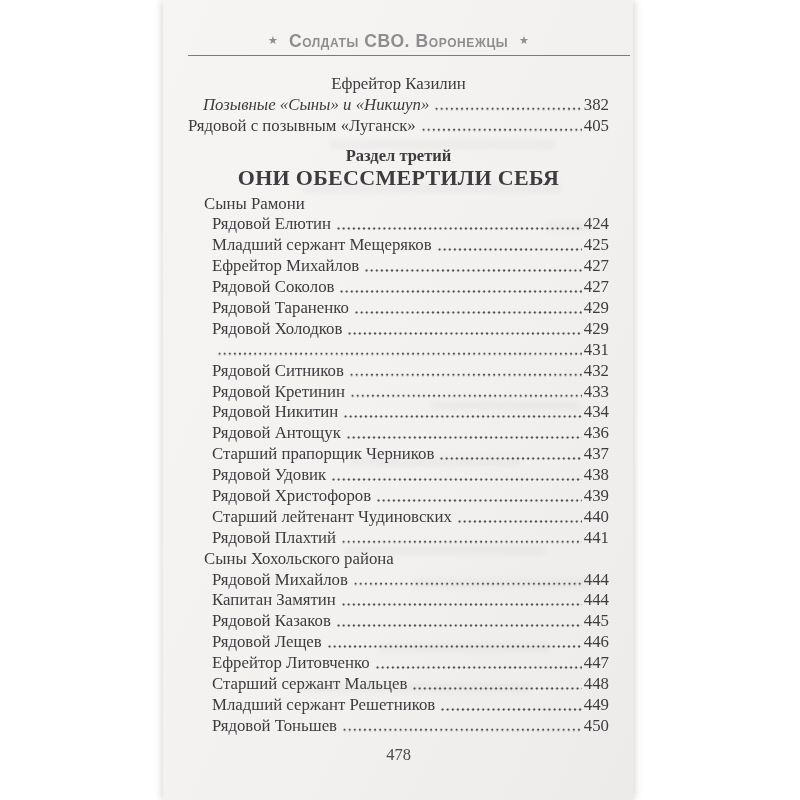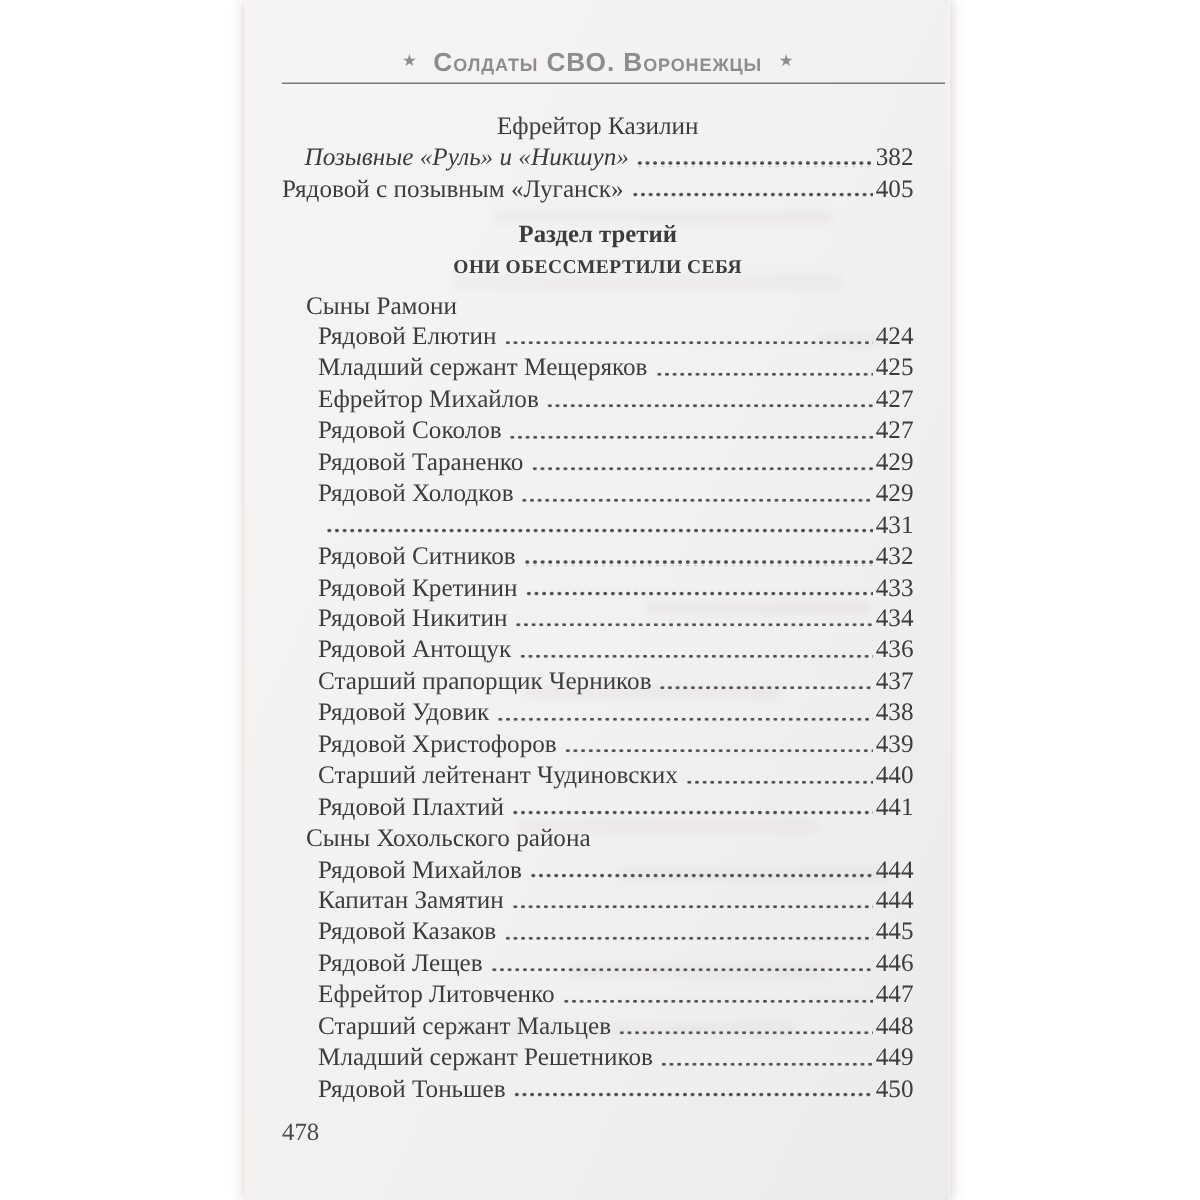--- a/index.html
+++ b/index.html
@@ -37,25 +37,25 @@
   .italic .toc-label{font-style:italic;}
   .leader{
     flex:1 1 auto;height:3.4px;margin:0 2px 4px 5px;
     background-image:radial-gradient(circle,#4d4c4e 1.05px,rgba(77,76,78,0) 1.4px);
     background-size:5.1px 3.4px;background-repeat:repeat-x;background-position:left bottom;
   }
   .toc-page{white-space:nowrap;}
 
   .section-heading{text-align:center;margin-top:9px;}
   .kicker{font-weight:bold;font-size:16.5px;line-height:21px;}
-  .title{font-weight:bold;font-size:13px;line-height:24px;letter-spacing:0.3px;}
+  .title{font-weight:bold;font-size:22px;line-height:24px;letter-spacing:0.3px;}
   #groups{margin-top:3px;}
   .group-heading{height:20.9px;display:flex;align-items:flex-end;margin-left:16px;}
 
-  .page-number{margin-top:9px;font-size:16.5px;color:#4b4a4c;}
+  .page-number{text-align:center;margin-top:9px;font-size:16.5px;color:#4b4a4c;}
 </style>
 </head>
 <body>
 
 <div class="stage">
   <div class="page">
 
     <div class="ghost" style="left:167px;top:140px;width:225px;"></div>
     <div class="ghost" style="left:140px;top:183px;width:258px;height:10px;"></div>
     <div class="ghost" style="left:382px;top:223px;width:48px;height:8px;"></div>
@@ -72,21 +72,21 @@
       <span class="star">★</span>
     </header>
     <div class="header-rule"></div>
 
     <main class="toc">
       <div id="pre-section">
           <div class="toc-row">
             <span class="toc-label">Ефрейтор Казилин</span>
           </div>
           <div class="toc-row indent italic">
-            <span class="toc-label">Позывные «Руль» и «Никшуп»</span>
+            <span class="toc-label">Позывные «Сыны» и «Никшуп»</span>
             <span class="leader"></span>
             <span class="toc-page">382</span>
           </div>
           <div class="toc-row">
             <span class="toc-label">Рядовой с позывным «Луганск»</span>
             <span class="leader"></span>
             <span class="toc-page">405</span>
           </div>
         </div>
 

